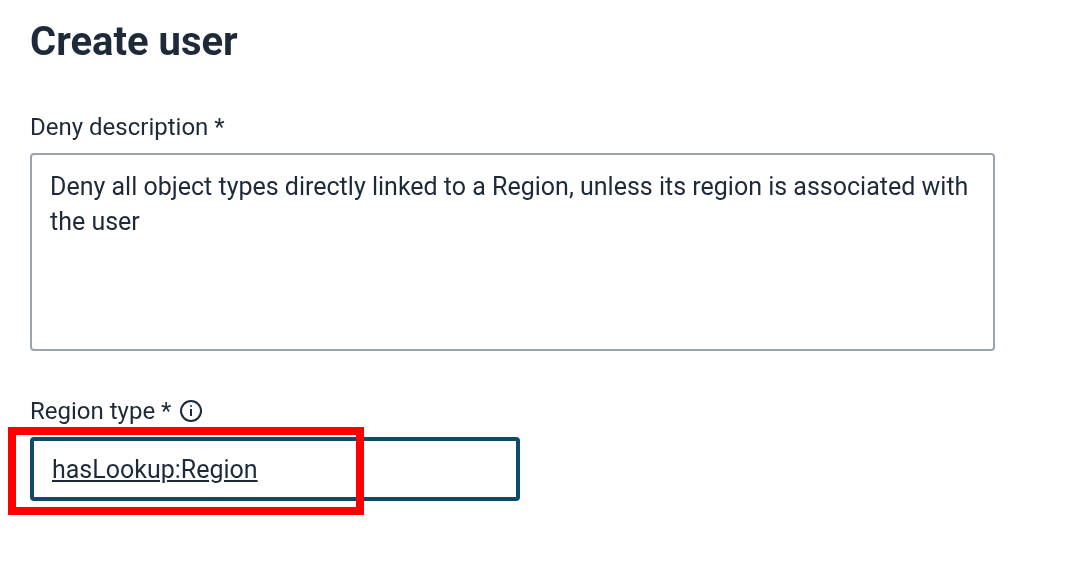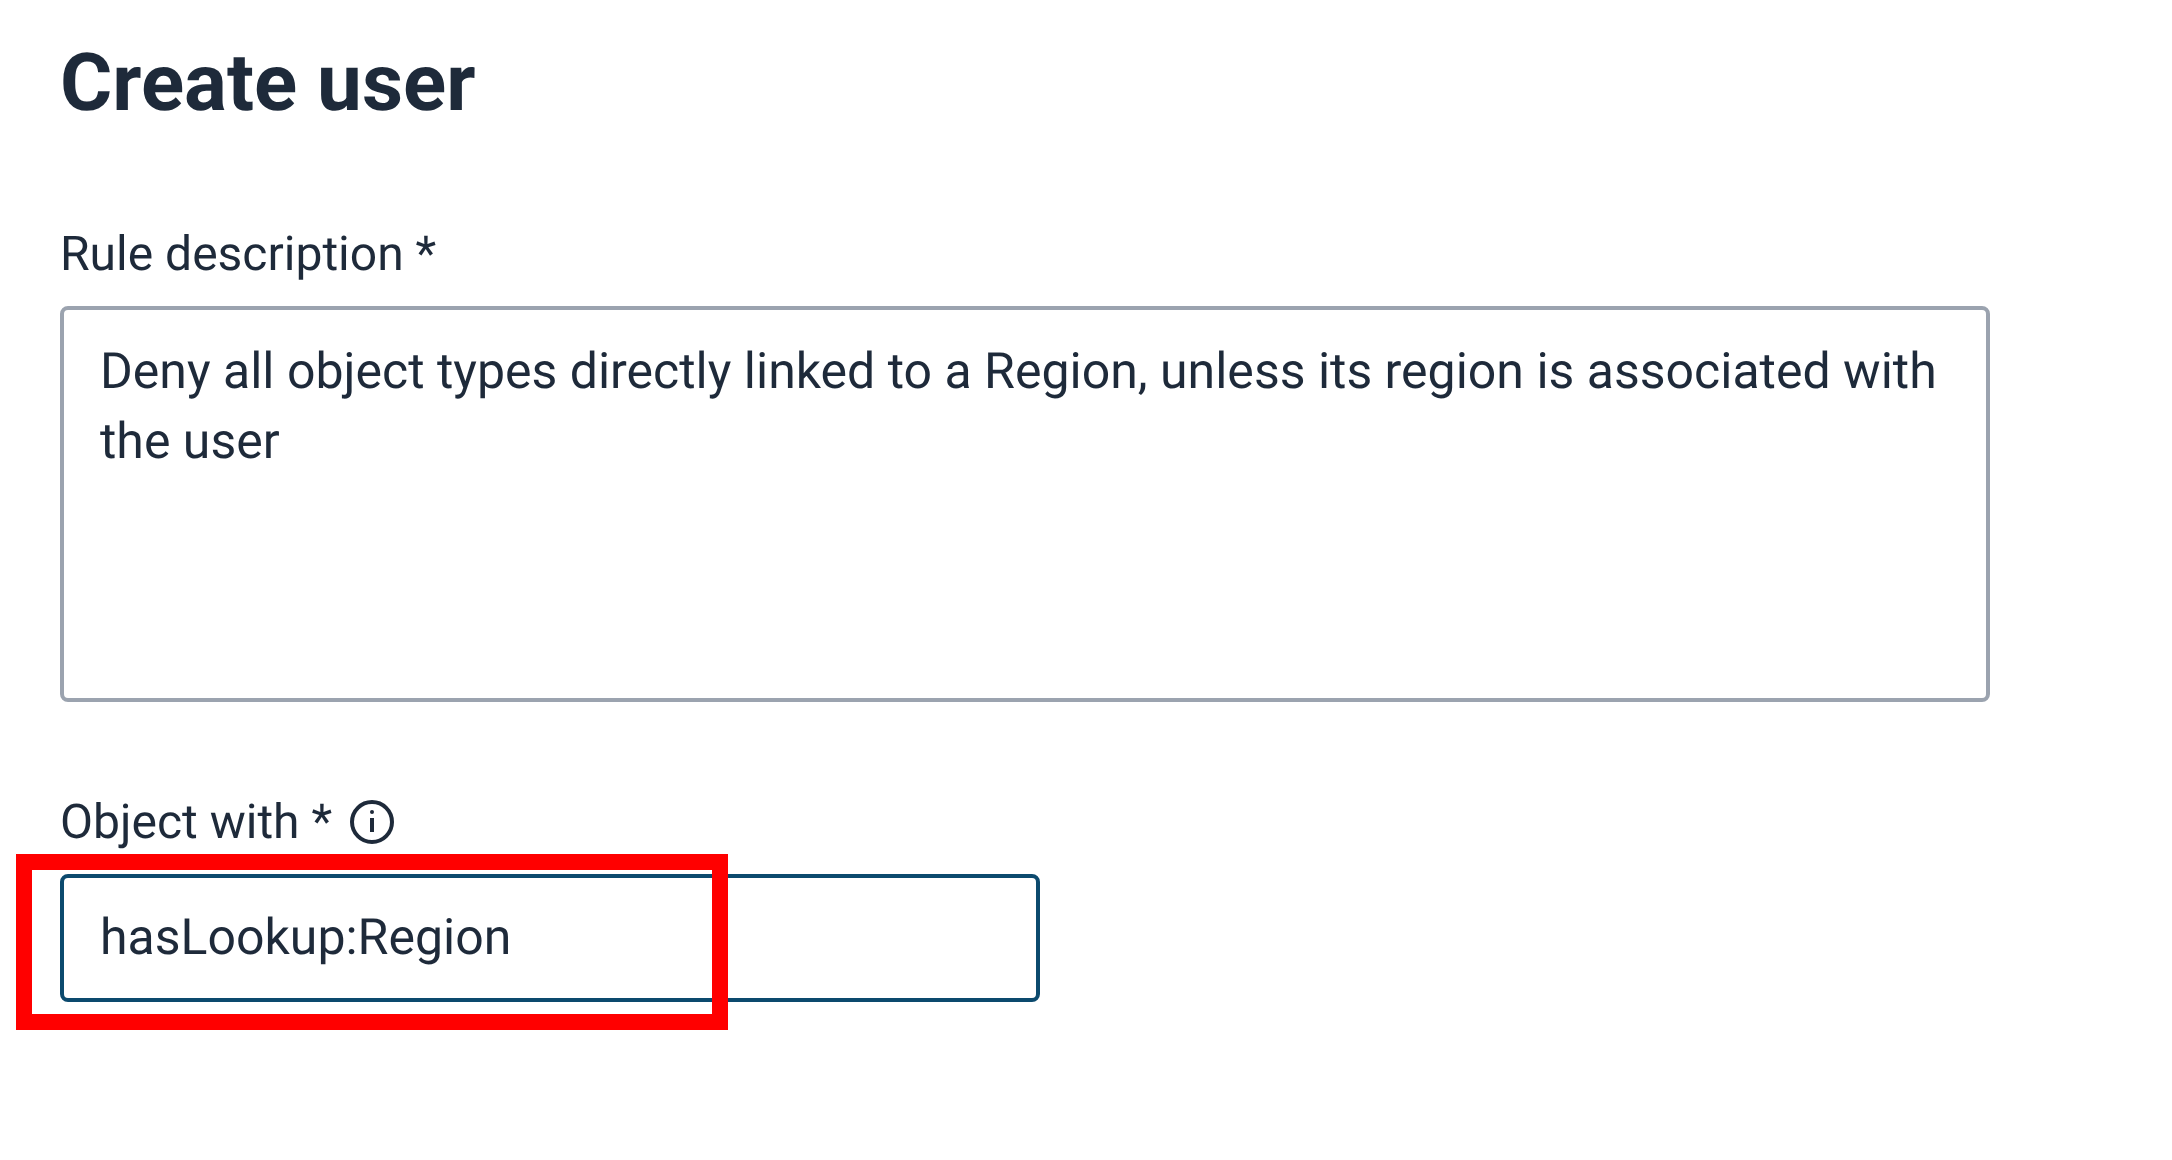--- a/index.html
+++ b/index.html
@@ -39,26 +39,27 @@
       padding: 14px 18px;
       font-size: 25px;
       font-family: inherit;
       color: #1e2a3a;
       line-height: 1.4;
       resize: none;
     }
     .text-input {
       width: 490px;
       height: 64px;
-      border: 2px solid #0c4a6e;
+      border: 4px solid #0c4a6e;
       border-radius: 4px;
       padding: 0 18px;
       font-size: 25px;
       font-family: inherit;
       color: #1e2a3a;
+      text-decoration: underline;
     }
     .info-icon {
       display: inline-flex;
       align-items: center;
       justify-content: center;
       margin-left: 2px;
     }
     .info-icon svg {
       width: 24px;
       height: 24px;
@@ -76,27 +77,27 @@
       height: 88px;
       pointer-events: none;
     }
   </style>
 </head>
 <body>
 
 <h1 class="page-title">Create user</h1>
 
 <div class="field-group">
-  <div class="field-label">Rule description *</div>
+  <div class="field-label">Deny description *</div>
   <textarea class="textarea-input" style="">Deny all object types directly linked to a Region, unless its region is associated with the user</textarea>
 </div>
 
 <div class="field-group">
   <div class="field-label">
-    <span>Object with *</span>
+    <span>Region type *</span>
     <span class="info-icon">
       <svg viewBox="0 0 24 24" fill="none" stroke="#1e2a3a" stroke-width="2">
         <circle cx="12" cy="12" r="10"></circle>
         <line x1="12" y1="10" x2="12" y2="17"></line>
         <circle cx="12" cy="7" r="1" fill="#1e2a3a" stroke="none"></circle>
       </svg>
     </span>
   </div>
   <div class="input-wrapper">
     <input type="text" class="text-input" value="hasLookup:Region" style="">

